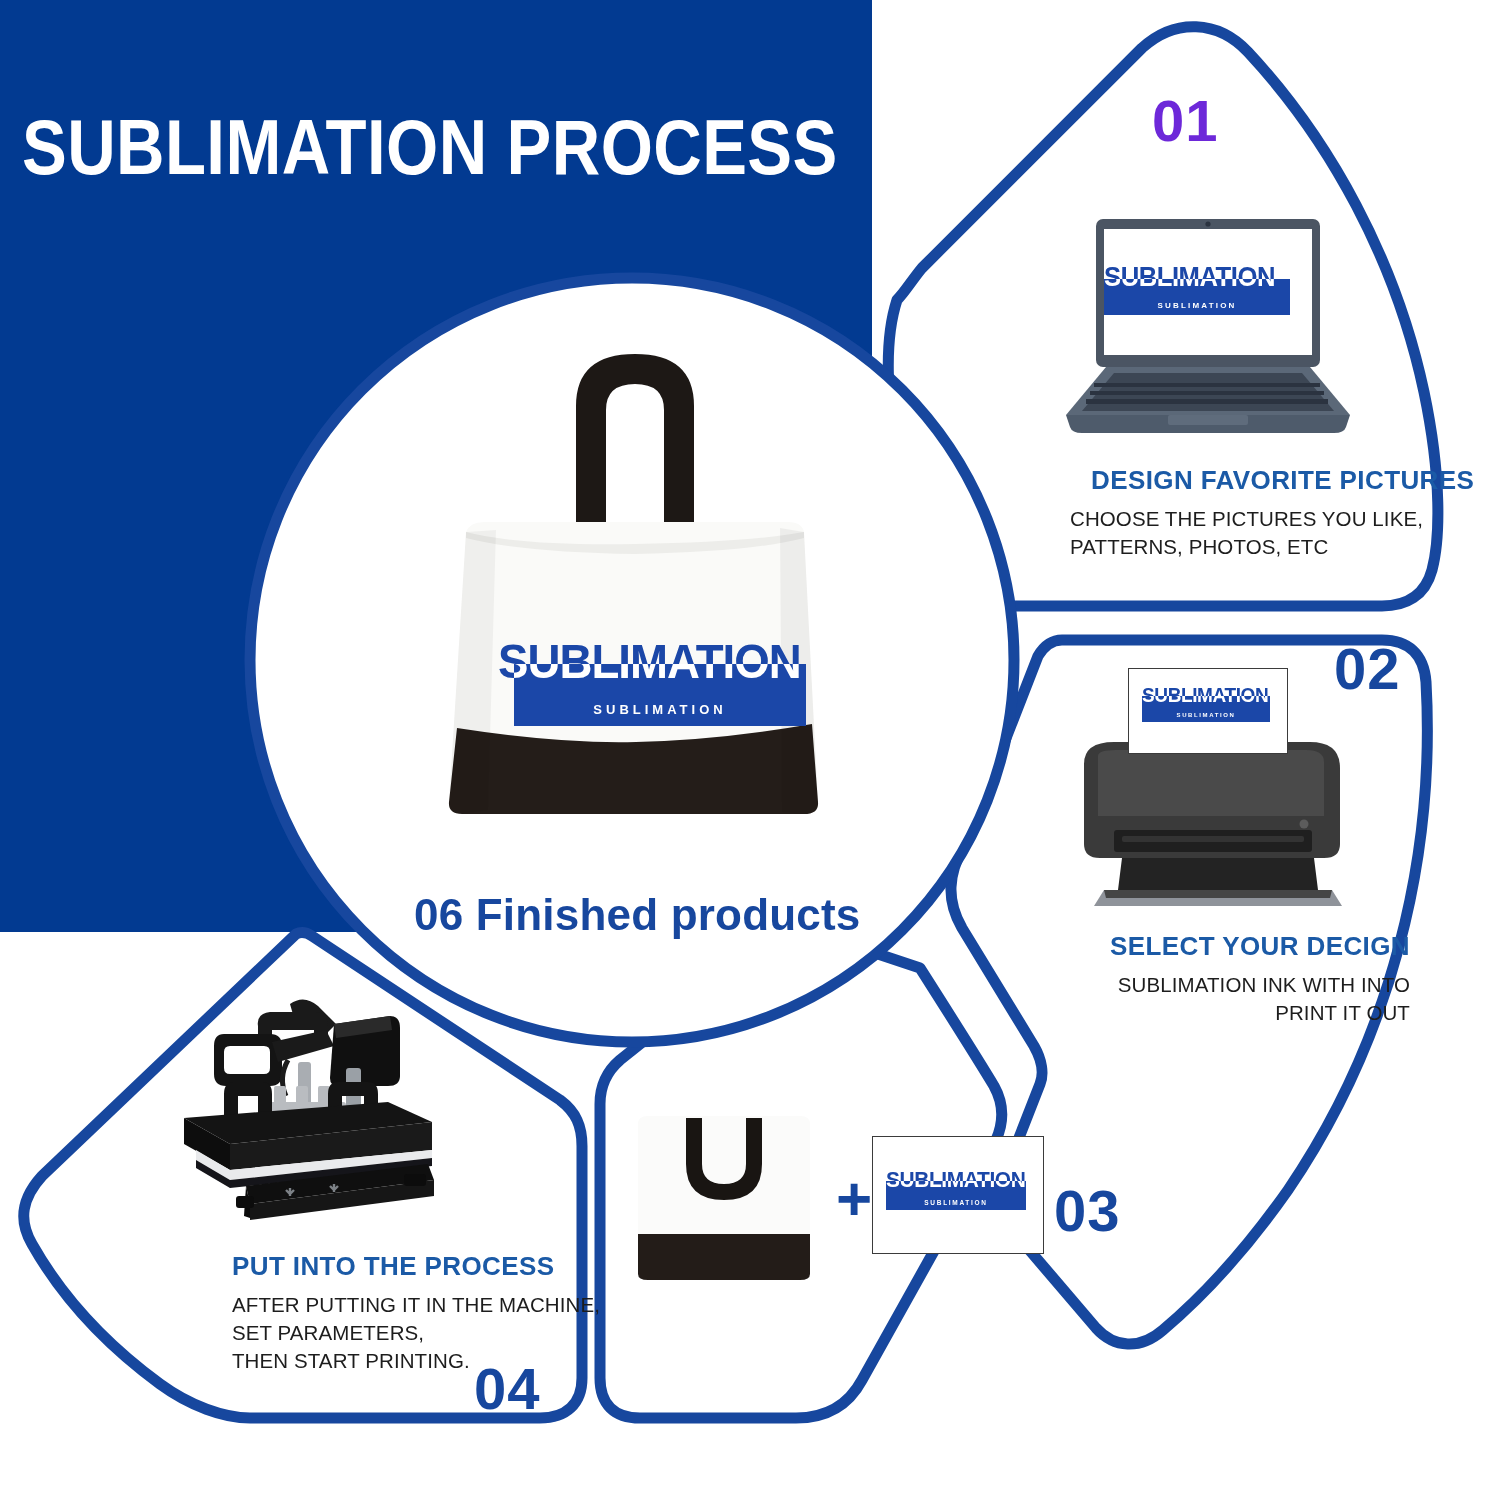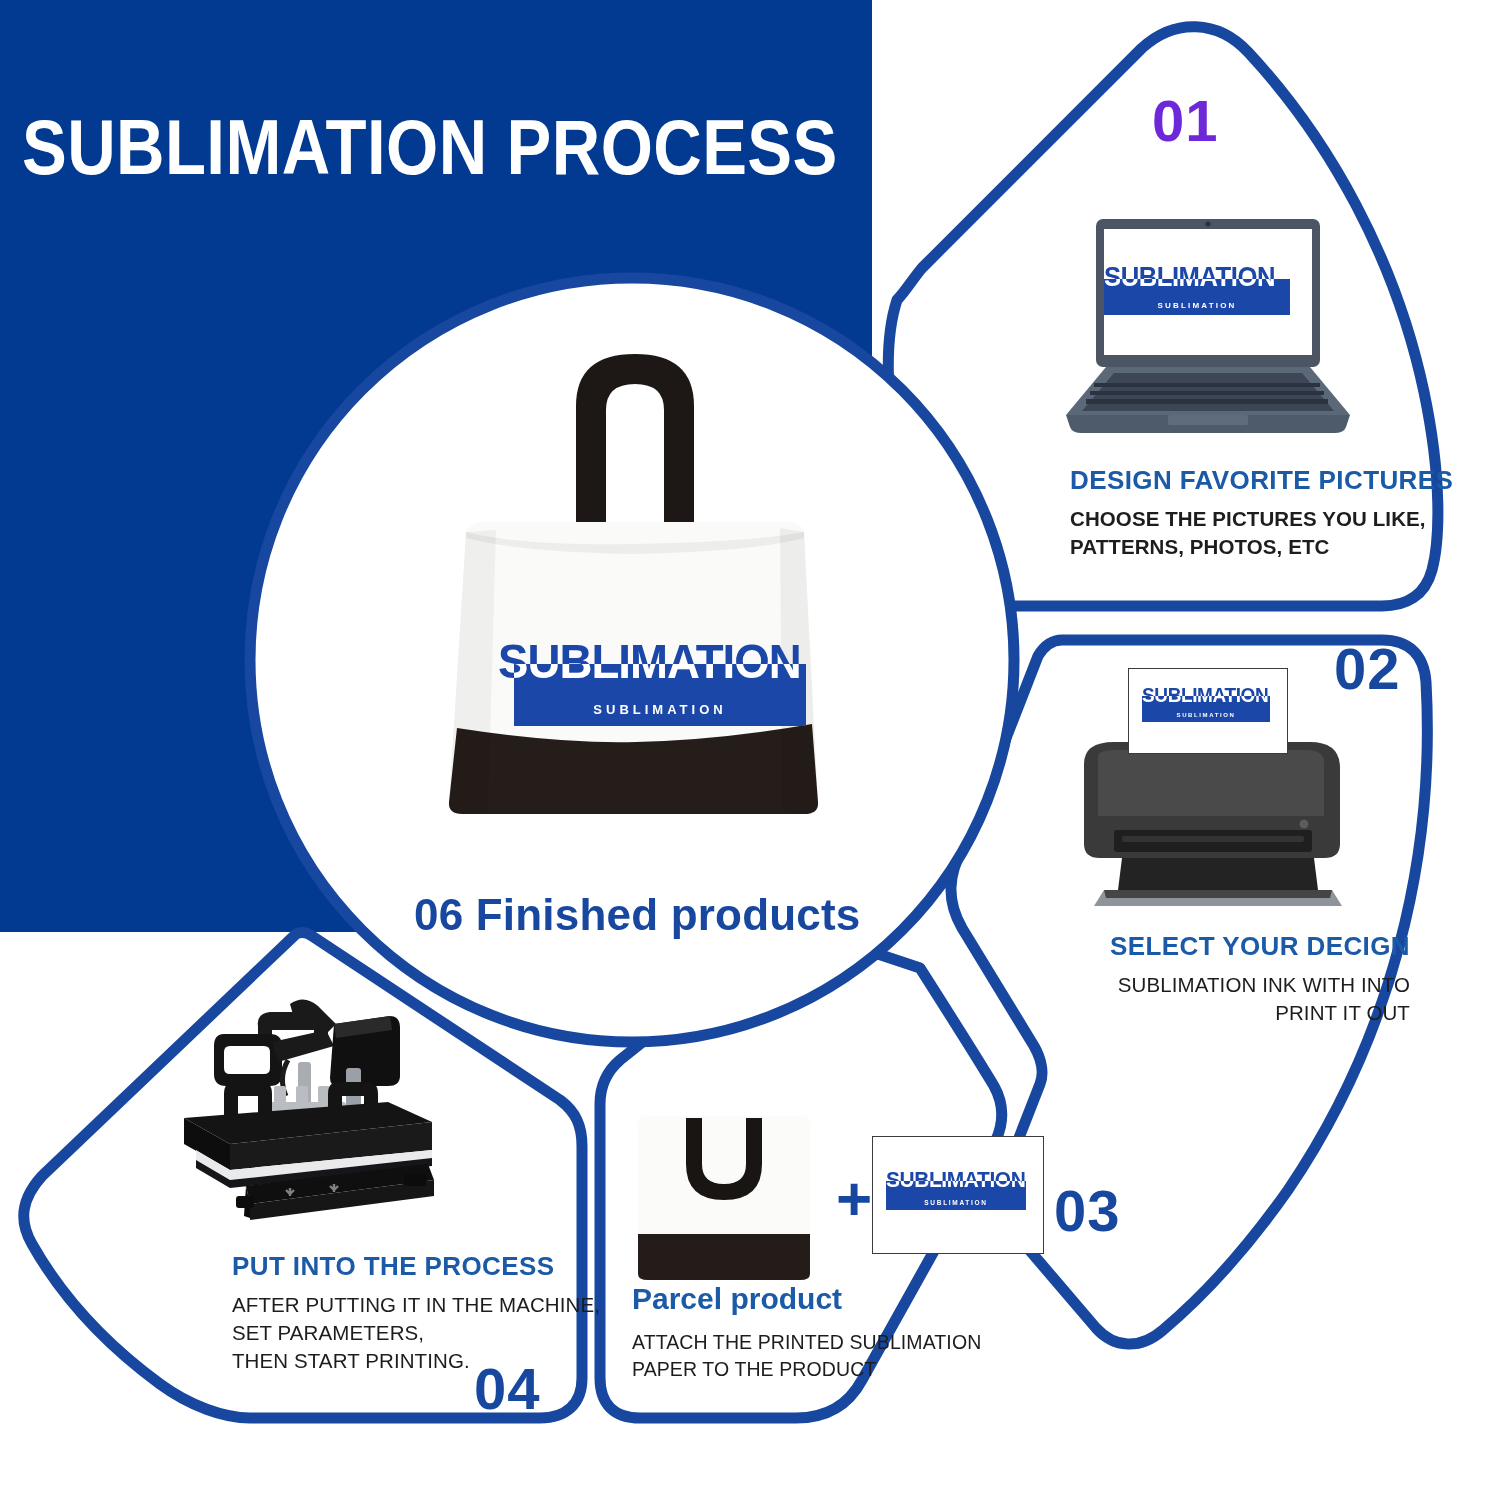--- a/index.html
+++ b/index.html
@@ -153,22 +153,22 @@
 
   <div class="logo" style="position:absolute;left:1104px;top:265px;width:196px;height:60px;">
     <div class="lg-top" style="font-size: 27px; letter-spacing: -0.5px; color: rgb(27, 71, 168);">SUBLIMATION</div>
     <div class="lg-box" style="left: 0px; top: 14px; width: 186px; height: 36px; background: rgb(27, 71, 168);">
       <div class="lg-knock" style="left:0px;top:-14px;font-size:27px;letter-spacing:-0.5px;">SUBLIMATION</div>
     </div>
     <div class="lg-sub" style="left:0px;top:36px;width:186px;font-size:8px;letter-spacing:2.2px;">SUBLIMATION</div>
   </div>
 
   <div class="blk" style="left:1070px;top:466px;width:360px;">
-    <div class="stephead" style="color: rgb(27, 90, 166);">DESIGN FAVORITE PICTURES</div>
-    <div class="stepbody" style="color: rgb(29, 29, 29); font-weight: bold;">
+    <div class="stephead" style="color: rgb(27, 90, 166); margin-left: 21px;">DESIGN FAVORITE PICTURES</div>
+    <div class="stepbody" style="color: rgb(29, 29, 29);">
       <span>CHOOSE THE PICTURES YOU LIKE,</span>
       <span>PATTERNS, PHOTOS, ETC</span>
     </div>
   </div>
 
   <div class="stepnum" style="left: 1334px; top: 640px; color: rgb(23, 71, 158);">02</div>
 
   <svg class="art" style="left:1068px;top:712px;" width="290" height="212" viewBox="0 0 290 212">
     <rect x="74" y="18" width="140" height="22" rx="3" fill="#2b2b2b"></rect>
     <path d="M16 52 Q16 30 46 30 L242 30 Q272 30 272 56 L272 132 Q272 146 256 146 L32 146 Q16 146 16 132 Z" fill="#3a3a3a"></path>
@@ -210,27 +210,20 @@
 
   <div class="paper-card" style="left:872px;top:1136px;width:170px;height:116px;"></div>
   <div class="logo" style="position:absolute;left:886px;top:1170px;width:146px;height:50px;">
     <div class="lg-top" style="font-size: 22px; letter-spacing: -0.4px; color: rgb(27, 71, 168);">SUBLIMATION</div>
     <div class="lg-box" style="left: 0px; top: 11px; width: 140px; height: 29px; background: rgb(27, 71, 168);">
       <div class="lg-knock" style="left:0px;top:-11px;font-size:22px;letter-spacing:-0.4px;">SUBLIMATION</div>
     </div>
     <div class="lg-sub" style="left:0px;top:29px;width:140px;font-size:6.5px;letter-spacing:1.7px;">SUBLIMATION</div>
   </div>
 
-  <div class="blk" style="left:632px;top:1282px;width:380px;">
-    <div class="parcelcap" style="color: rgb(27, 90, 166);">Parcel product</div>
-    <div class="stepbody" style="font-size: 19.5px; margin-top: 13px; color: rgb(29, 29, 29);">
-      <span>ATTACH THE PRINTED SUBLIMATION</span>
-      <span>PAPER TO THE PRODUCT</span>
-    </div>
-  </div>
 
   <div class="stepnum" style="left: 474px; top: 1360px; color: rgb(23, 71, 158); text-align: right;">04</div>
 
   <svg class="art" style="left:138px;top:990px;" width="340" height="250" viewBox="0 0 340 250">
 
     <path d="M152 14 Q166 4 180 16 L198 34 L186 46 L168 28 Q162 22 156 28 Z" fill="#1a1a1a"></path>
     <path d="M120 36 Q118 24 132 22 L178 22 Q190 24 190 36 L190 52 L176 52 L176 40 L134 40 L134 52 L120 52 Z" fill="#1a1a1a"></path>
 
     <path d="M86 44 Q76 44 76 56 L76 84 Q76 96 88 96 L132 96 Q144 96 144 84 L144 56 Q144 44 132 44 Z
              M92 56 L126 56 Q132 56 132 62 L132 78 Q132 84 126 84 L92 84 Q86 84 86 78 L86 62 Q86 56 92 56 Z" fill="#141414"></path>

